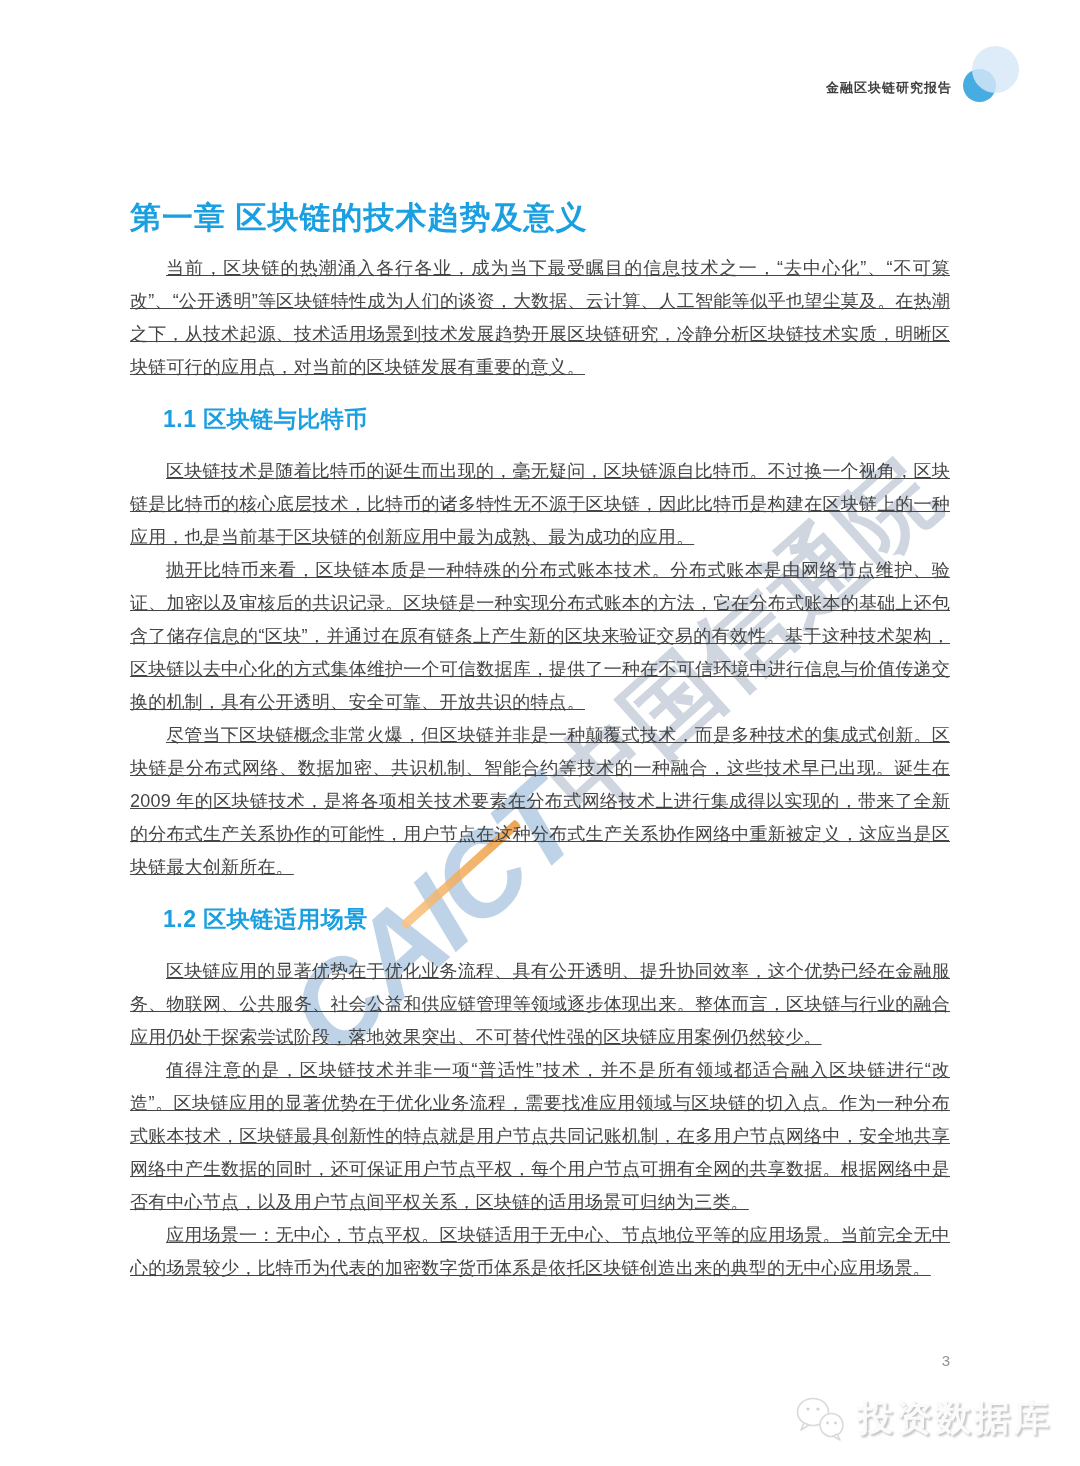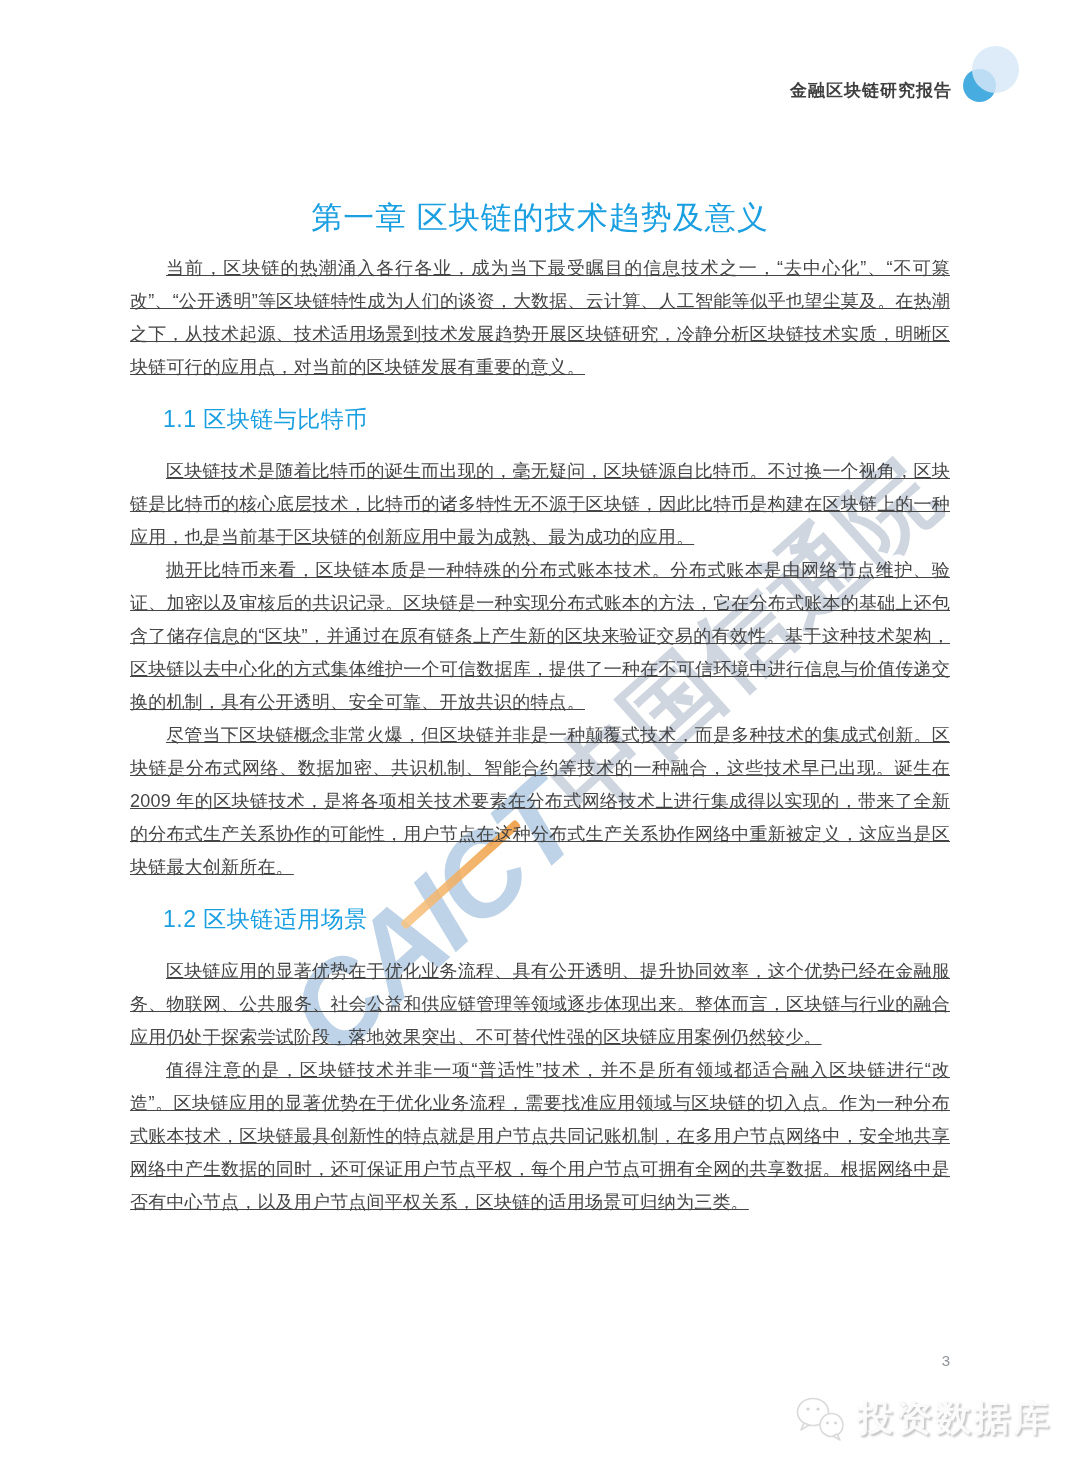--- a/index.html
+++ b/index.html
@@ -3,44 +3,44 @@
 <meta charset="utf-8">
 <style>
   html,body{margin:0;padding:0;}
   body{
     width:1080px;height:1466px;background:#ffffff;position:relative;overflow:hidden;
     font-family:"Liberation Sans","DejaVu Sans",sans-serif;
   }
   
   .header-title{
     position:absolute;top:79px;right:128px;
-    font-size:17px;font-weight:bold;color:#3f3f3f;letter-spacing:1px;z-index:3;
+    font-size:13px;font-weight:bold;color:#3f3f3f;letter-spacing:1px;z-index:3;
   }
   .logo{position:absolute;top:45px;right:58px;width:60px;height:60px;z-index:3;}
   .logo .c-small{
     position:absolute;left:1px;top:24px;width:33px;height:33px;border-radius:50%;
     background:#47ade0;z-index:1;
   }
   .logo .c-big{
     position:absolute;left:10px;top:1px;width:47px;height:47px;border-radius:50%;
     background:rgba(214,232,246,0.82);z-index:2;
   }
   
   .chapter-title{
-    position:absolute;top:197px;left:130px;width:820px;text-align:center;
-    font-size:31px;font-weight:normal;color:#1a9fe1;letter-spacing:1px;z-index:2;
+    position:absolute;top:197px;left:130px;width:820px;
+    font-size:31px;font-weight:bold;color:#1a9fe1;letter-spacing:1px;z-index:2;
   }
   
   .content{position:absolute;top:252px;left:130px;width:820px;z-index:2;}
   .content p{
     margin:0;font-size:18px;line-height:33px;color:#454545;
     text-align:justify;text-indent:2em;letter-spacing:0.2px;text-decoration:underline;
   }
   .content h2{
-    margin:20px 0 20px 33px;font-size:23px;font-weight:normal;color:#1a9fe1;
+    margin:20px 0 20px 33px;font-size:23px;font-weight:bold;color:#1a9fe1;
     letter-spacing:0.5px;
   }
   
   .wm-caict{
     position:absolute;left:110px;top:650px;width:1010px;height:210px;
     transform:rotate(-42deg);transform-origin:center;
     display:flex;align-items:center;justify-content:center;gap:8px;
     white-space:nowrap;z-index:1;pointer-events:none;
   }
   .wm-latin{
@@ -90,20 +90,21 @@
   <p>当前，区块链的热潮涌入各行各业，成为当下最受瞩目的信息技术之一，“去中心化”、“不可篡改”、“公开透明”等区块链特性成为人们的谈资，大数据、云计算、人工智能等似乎也望尘莫及。在热潮之下，从技术起源、技术适用场景到技术发展趋势开展区块链研究，冷静分析区块链技术实质，明晰区块链可行的应用点，对当前的区块链发展有重要的意义。</p>
 
   <h2>1.1 区块链与比特币</h2>
   <p>区块链技术是随着比特币的诞生而出现的，毫无疑问，区块链源自比特币。不过换一个视角，区块链是比特币的核心底层技术，比特币的诸多特性无不源于区块链，因此比特币是构建在区块链上的一种应用，也是当前基于区块链的创新应用中最为成熟、最为成功的应用。</p>
   <p>抛开比特币来看，区块链本质是一种特殊的分布式账本技术。分布式账本是由网络节点维护、验证、加密以及审核后的共识记录。区块链是一种实现分布式账本的方法，它在分布式账本的基础上还包含了储存信息的“区块”，并通过在原有链条上产生新的区块来验证交易的有效性。基于这种技术架构，区块链以去中心化的方式集体维护一个可信数据库，提供了一种在不可信环境中进行信息与价值传递交换的机制，具有公开透明、安全可靠、开放共识的特点。</p>
   <p>尽管当下区块链概念非常火爆，但区块链并非是一种颠覆式技术，而是多种技术的集成式创新。区块链是分布式网络、数据加密、共识机制、智能合约等技术的一种融合，这些技术早已出现。诞生在 2009 年的区块链技术，是将各项相关技术要素在分布式网络技术上进行集成得以实现的，带来了全新的分布式生产关系协作的可能性，用户节点在这种分布式生产关系协作网络中重新被定义，这应当是区块链最大创新所在。</p>
 
   <h2>1.2 区块链适用场景</h2>
   <p>区块链应用的显著优势在于优化业务流程、具有公开透明、提升协同效率，这个优势已经在金融服务、物联网、公共服务、社会公益和供应链管理等领域逐步体现出来。整体而言，区块链与行业的融合应用仍处于探索尝试阶段，落地效果突出、不可替代性强的区块链应用案例仍然较少。</p>
   <p>值得注意的是，区块链技术并非一项“普适性”技术，并不是所有领域都适合融入区块链进行“改造”。区块链应用的显著优势在于优化业务流程，需要找准应用领域与区块链的切入点。作为一种分布式账本技术，区块链最具创新性的特点就是用户节点共同记账机制，在多用户节点网络中，安全地共享网络中产生数据的同时，还可保证用户节点平权，每个用户节点可拥有全网的共享数据。根据网络中是否有中心节点，以及用户节点间平权关系，区块链的适用场景可归纳为三类。</p>
+  <p>应用场景一：无中心，节点平权。区块链适用于无中心、节点地位平等的应用场景。当前完全无中心的场景较少，比特币为代表的加密数字货币体系是依托区块链创造出来的典型的无中心应用场景。</p>
 </div>
 
 <div class="page-number">3</div>
 
 <div class="brand-wm">
   <svg width="54" height="48" viewBox="0 0 54 48">
     <g fill="#ffffff" stroke="#dadada" stroke-width="1.6">
       <ellipse cx="18" cy="17" rx="15.5" ry="13.5"></ellipse>
       <path d="M9 28 L6 35 L14 30 Z" stroke-linejoin="round"></path>
       <circle cx="36.5" cy="30" r="11.5"></circle>

